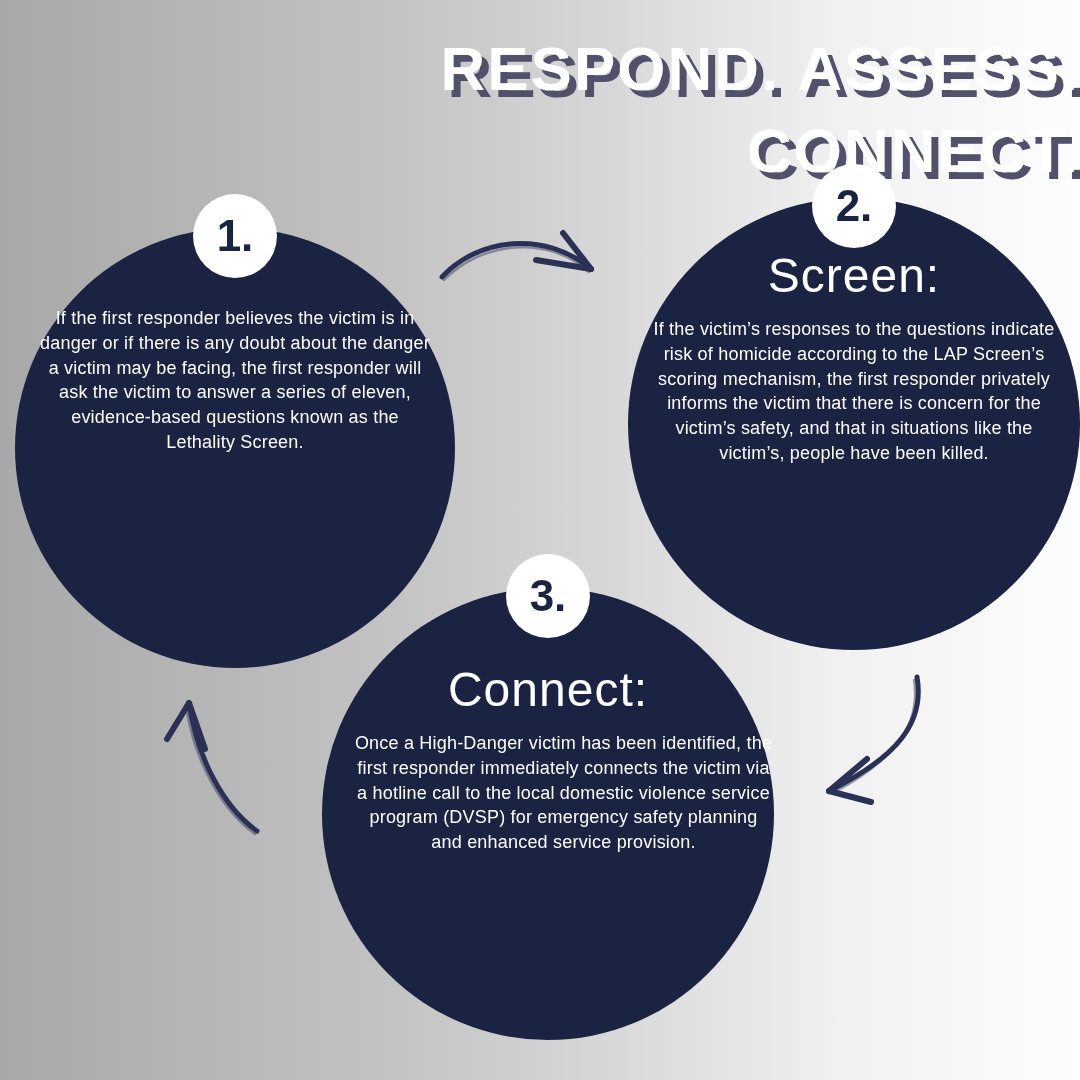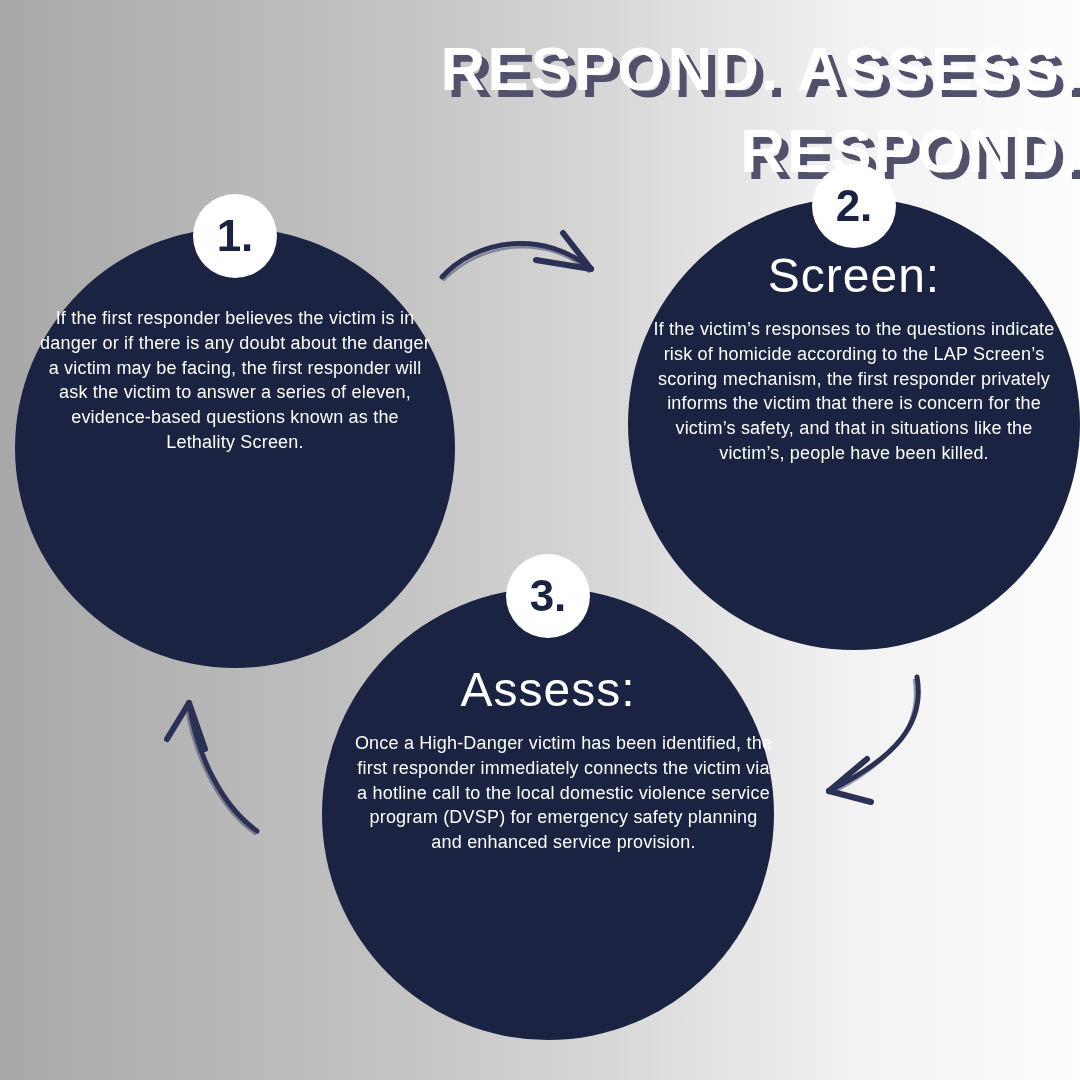--- a/index.html
+++ b/index.html
@@ -73,21 +73,21 @@
   .arrow-right { left: 805px; top: 655px; width: 130px; height: 160px; }
   .arrow-left  { left: 145px; top: 685px; width: 130px; height: 160px; }
 </style>
 </head>
 <body>
 
 <div class="canvas">
 
   <div class="poster-title">
     <div>RESPOND. ASSESS.</div>
-    <div>RESPOND.</div>
+    <div>CONNECT.</div>
   </div>
 
   <svg class="arrow arrow-top" viewBox="0 0 180 90">
     <path d="M9,55 C45,16 112,8 158,47" stroke-width="5"></path>
     <path class="ghost" d="M11,58 C48,20 114,12 156,50" stroke-width="2.5"></path>
     <path d="M158,47 L130,11" stroke-width="6"></path>
     <path d="M158,47 L103,38" stroke-width="6"></path>
   </svg>
 
   <svg class="arrow arrow-right" viewBox="0 0 130 160">
@@ -116,17 +116,17 @@
       <span>2.</span>
     </div>
     <h2 class="step-heading">Screen:</h2>
     <p class="step-body">If the victim’s responses to the questions indicate risk of homicide according to the LAP Screen’s scoring mechanism, the first responder privately informs the victim that there is concern for the victim’s safety, and that in situations like the victim’s, people have been killed.</p>
   </div>
 
   <div class="circle circle-3">
     <div class="badge">
       <span>3.</span>
     </div>
-    <h2 class="step-heading">Assess:</h2>
+    <h2 class="step-heading">Connect:</h2>
     <p class="step-body">Once a High-Danger victim has been identified, the first responder immediately connects the victim via a hotline call to the local domestic violence service program (DVSP) for emergency safety planning and enhanced service provision.</p>
   </div>
 
 </div>
 
 </body></html>

